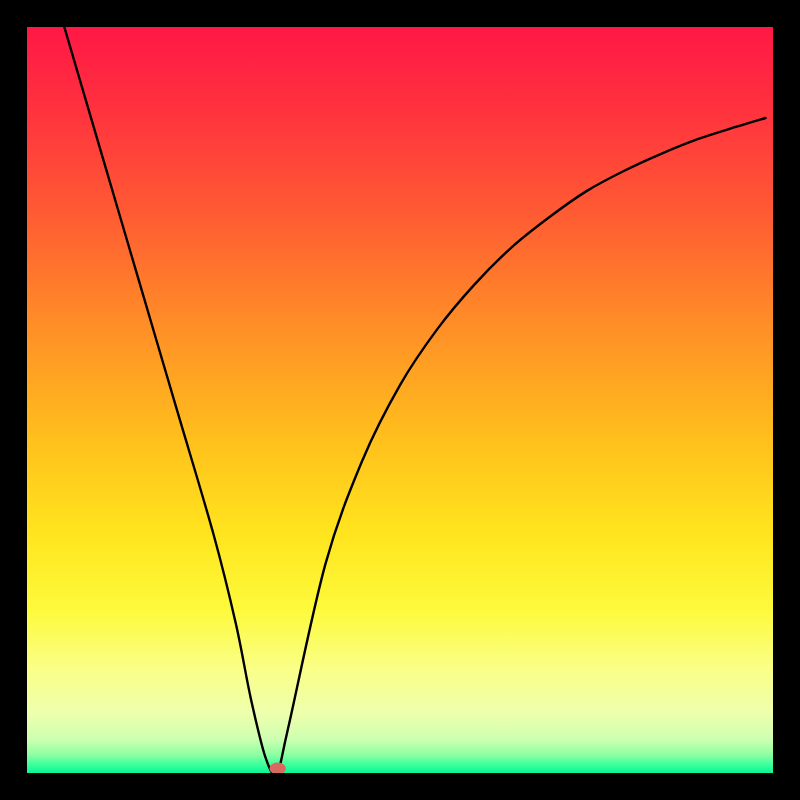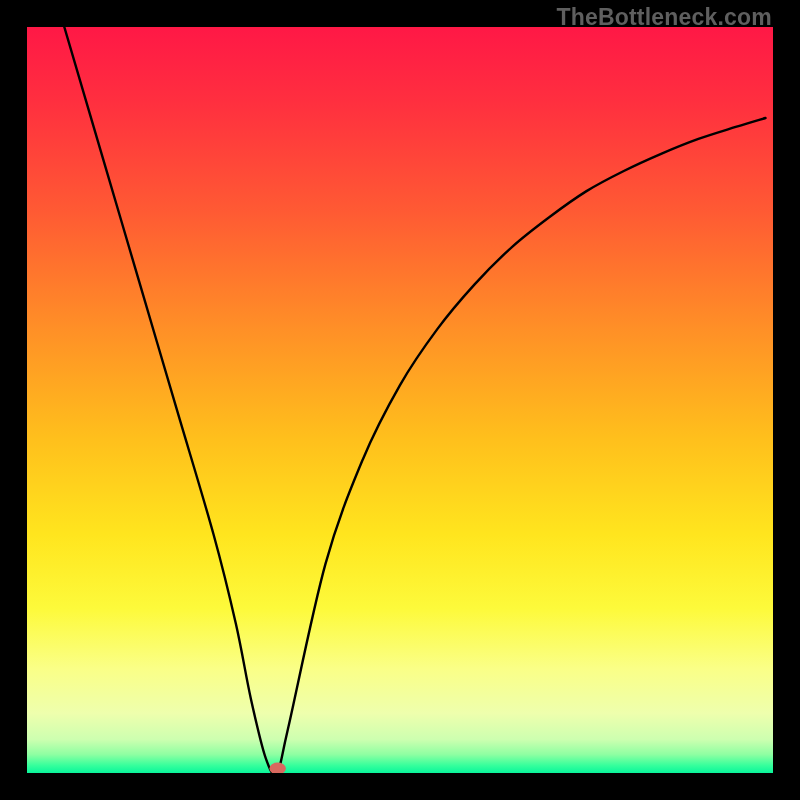--- a/index.html
+++ b/index.html
@@ -34,21 +34,20 @@
     font-weight: 600;
     letter-spacing: 0.2px;
     z-index: 40;
   }
   svg { display: block; }
 </style>
 </head>
 <body>
 
 <div class="outer">
-  <div class="watermark">TheBottleneck.com</div>
   <div class="plot">
     <svg id="chart-svg" width="746" height="746" viewBox="0 0 746 746" preserveAspectRatio="none">
       <defs>
         <linearGradient id="bg-grad" x1="0" y1="0" x2="0" y2="1">
             <stop offset="0.00%" stop-color="#ff1846"></stop>
             <stop offset="10.00%" stop-color="#ff2f3f"></stop>
             <stop offset="25.00%" stop-color="#ff5b33"></stop>
             <stop offset="40.00%" stop-color="#ff8e27"></stop>
             <stop offset="55.00%" stop-color="#ffbf1c"></stop>
             <stop offset="68.00%" stop-color="#ffe51e"></stop>

